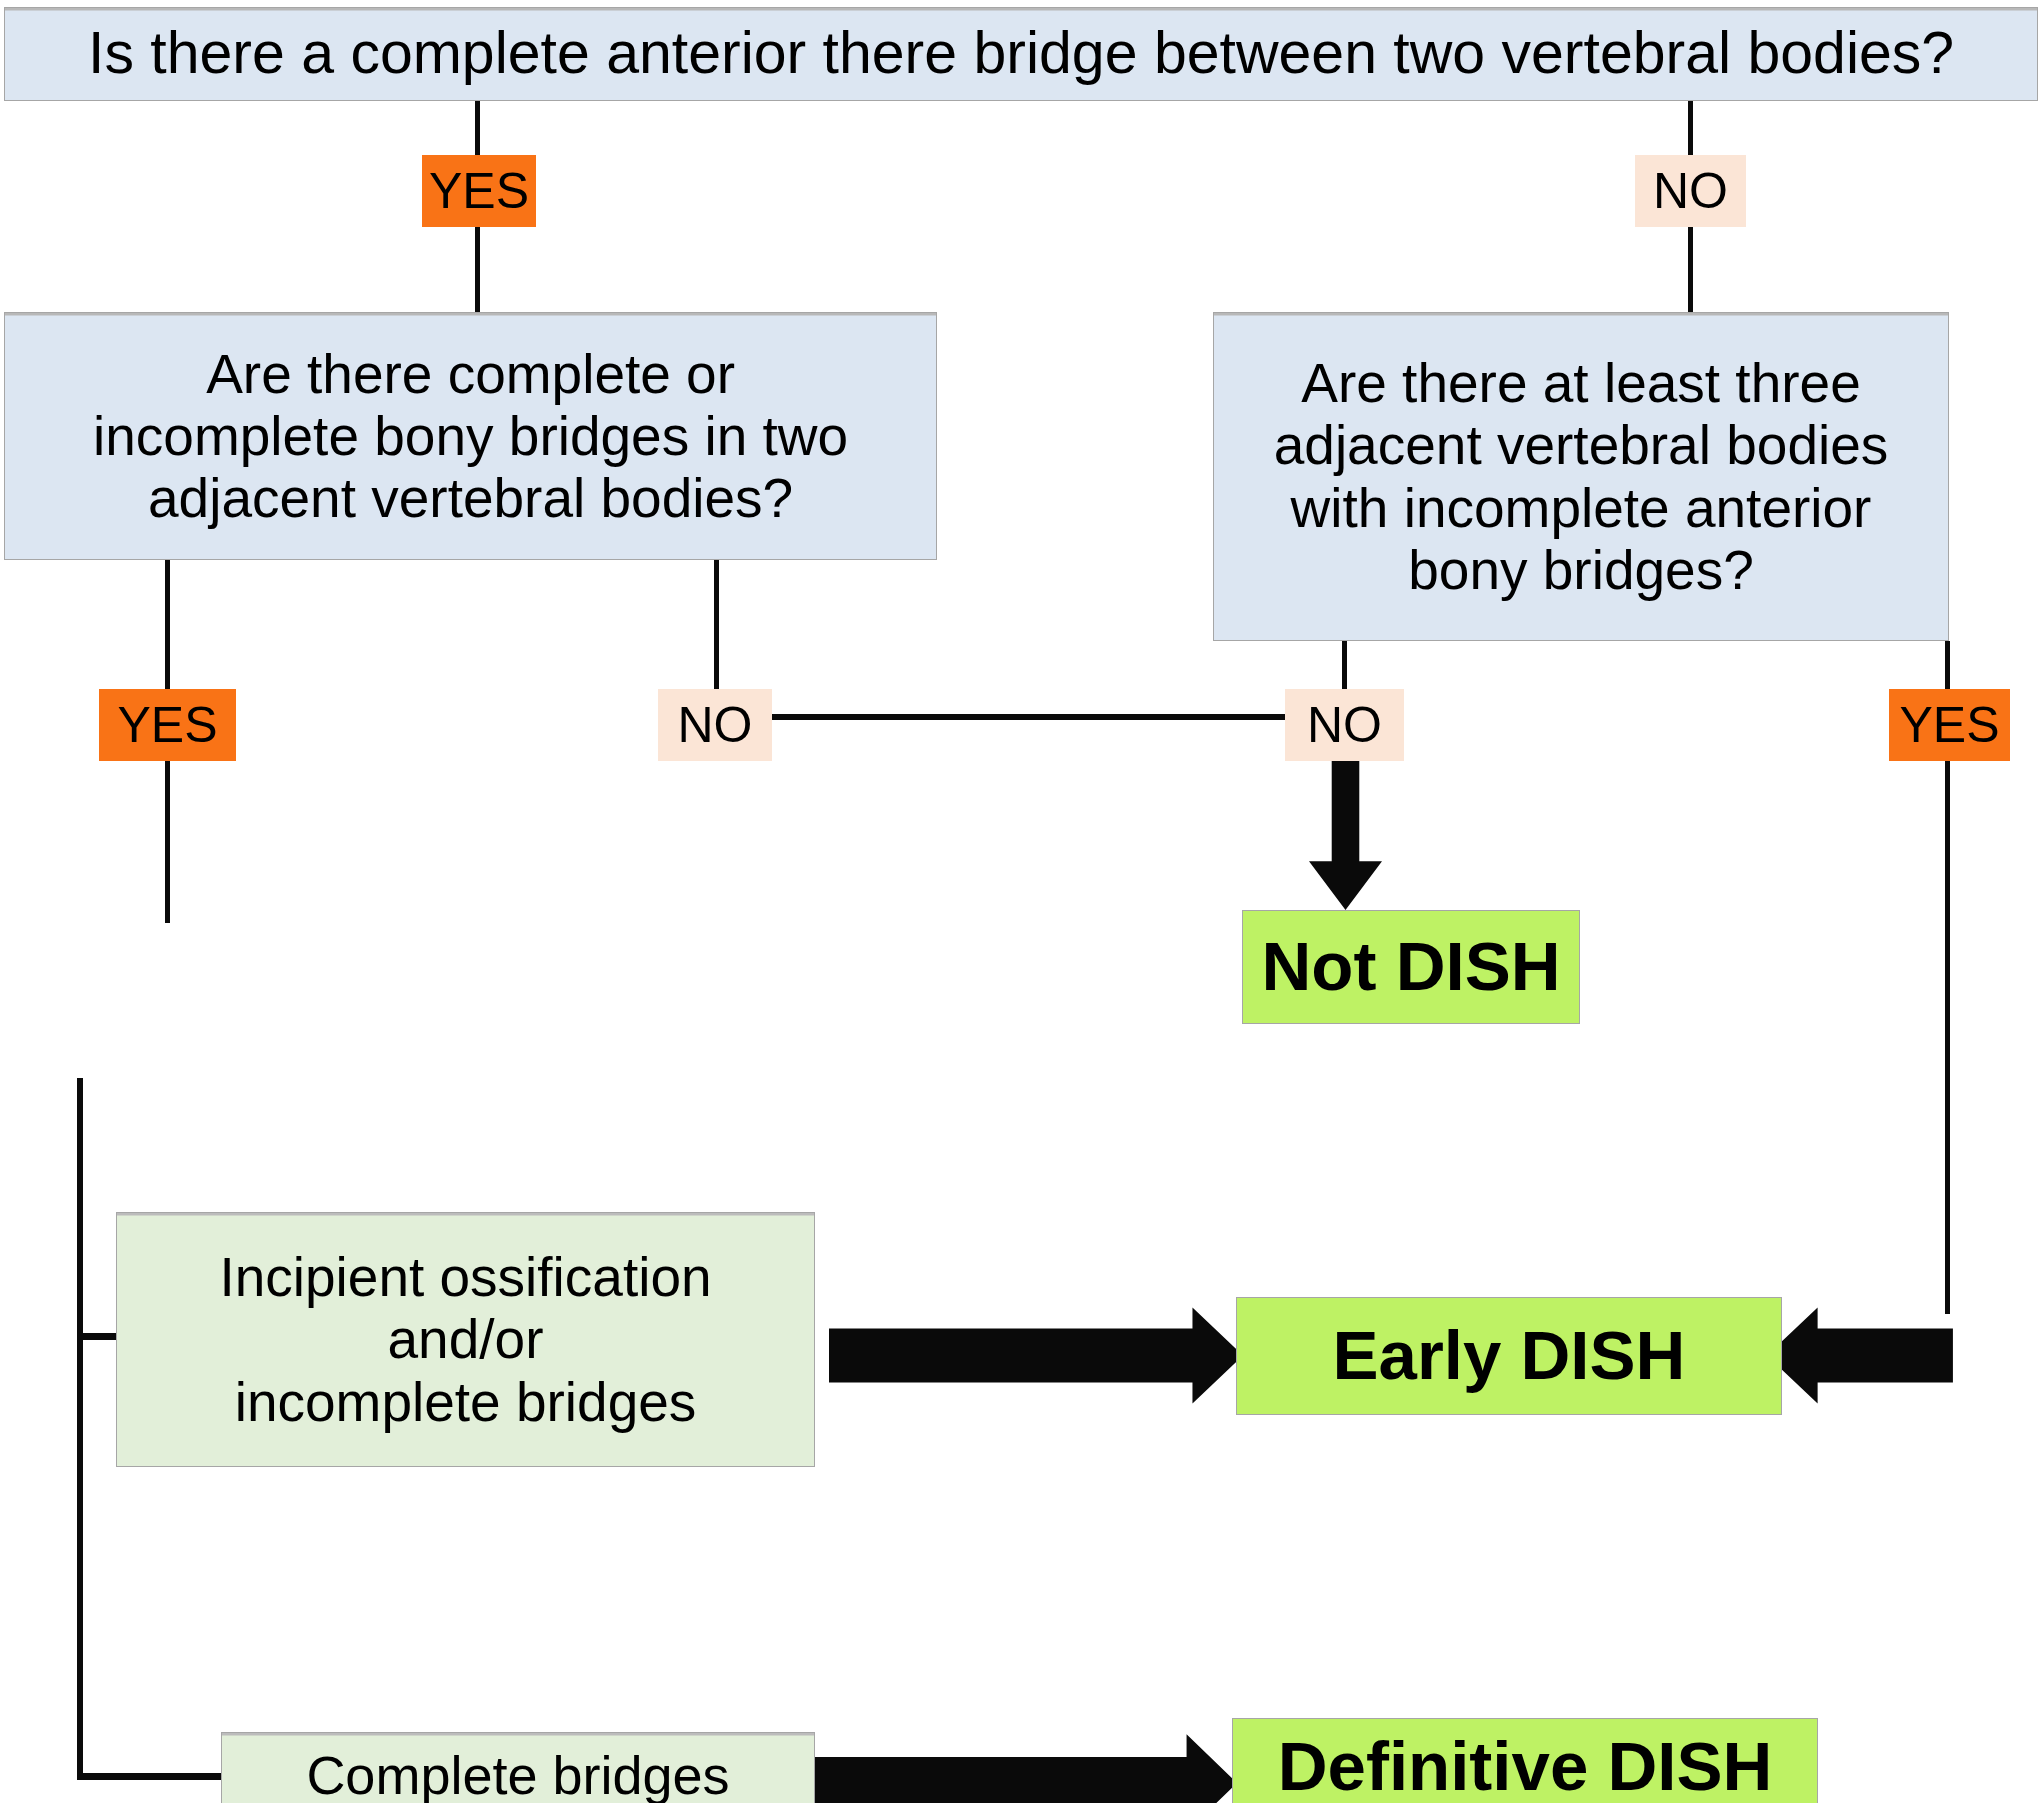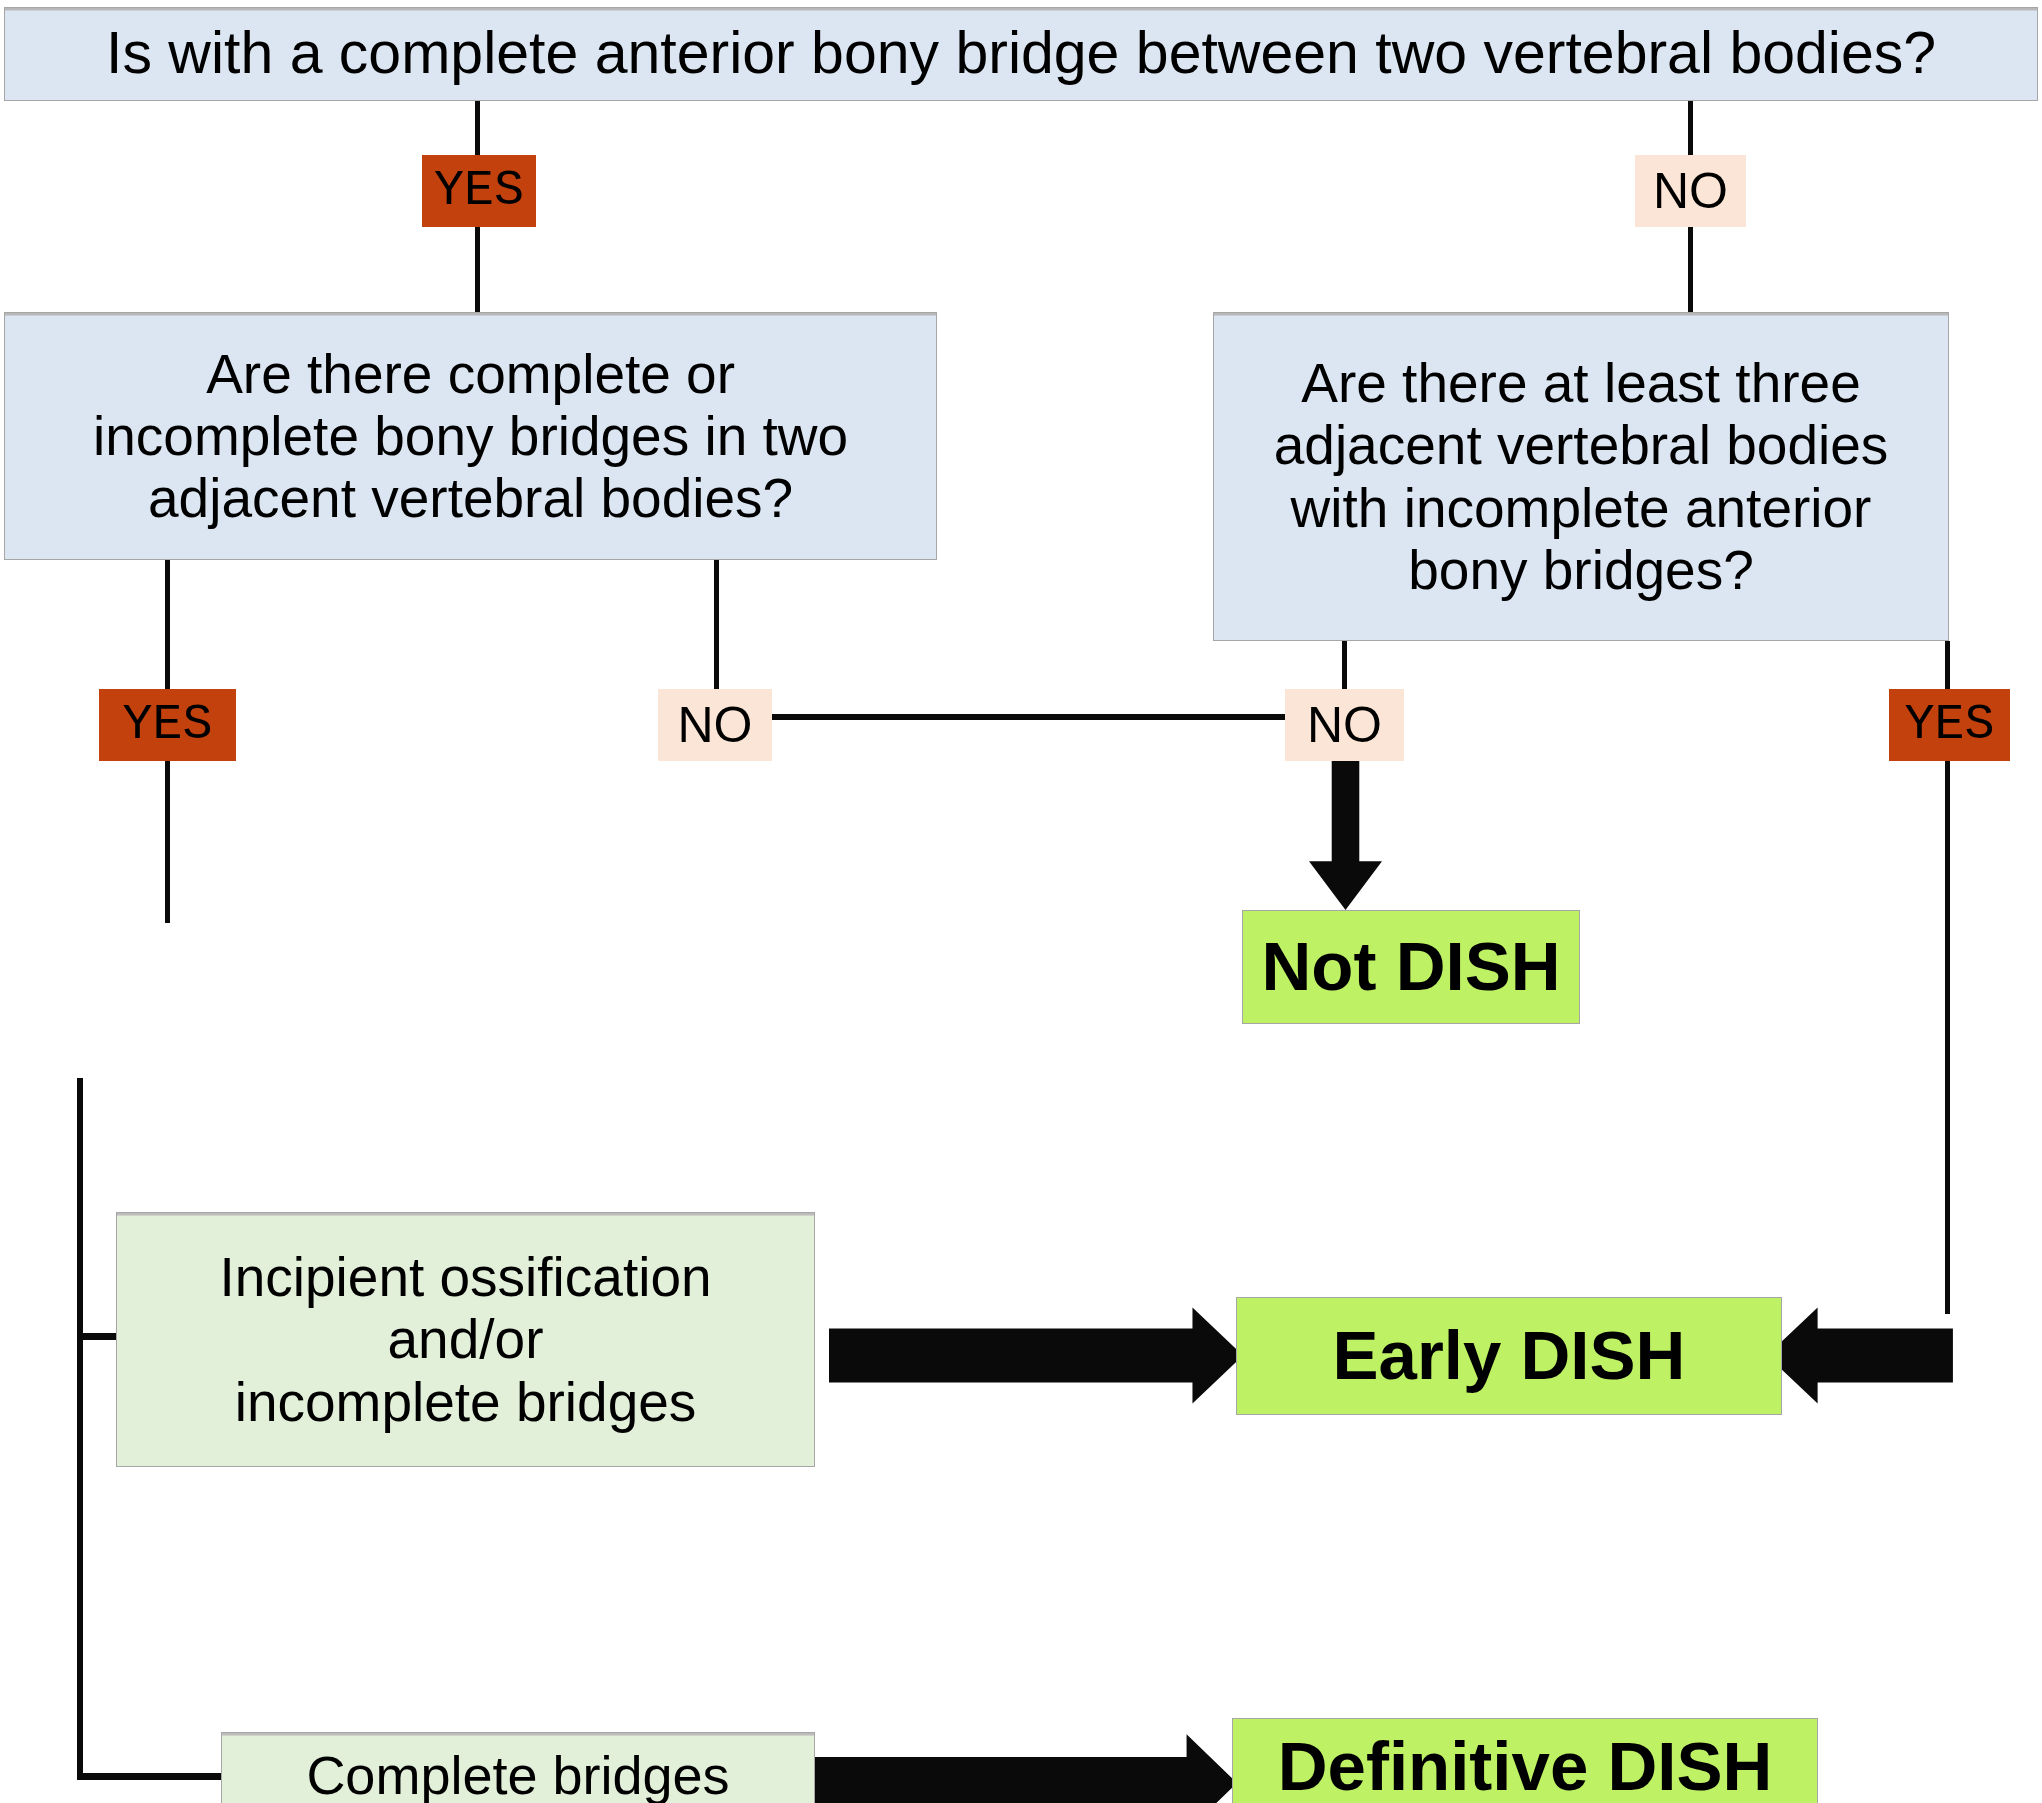--- a/index.html
+++ b/index.html
@@ -57,21 +57,21 @@
   .edge-label {
     position: absolute;
     box-sizing: border-box;
     display: flex;
     align-items: center;
     justify-content: center;
     font-size: 50px;
     line-height: 1;
     z-index: 8;
   }
-  .edge-label.yes { background: #c2410c; font-family: Liberation Mono, monospace; }
+  .edge-label.yes { background: #f97316; }
   .edge-label.no  { background: #fbe5d6; }
 
   
   .line {
     position: absolute;
     background: #0a0a0a;
     z-index: 2;
   }
   .line.v { width: 4.9px; }
   .line.h { height: 4.9px; }
@@ -81,21 +81,21 @@
     position: absolute;
     z-index: 4;
   }
   .arrow svg { display: block; }
 </style>
 </head>
 <body>
 
 <div id="canvas">
 
-  <div class="node node-question" style="left:4.1px; top:6.5px; width:2034px; height:94px; font-size:59px;">Is with a complete anterior bony bridge between two vertebral bodies?</div>
+  <div class="node node-question" style="left:4.1px; top:6.5px; width:2034px; height:94px; font-size:59px;">Is there a complete anterior there bridge between two vertebral bodies?</div>
 
   <div class="line v" style="left:475px; top:100px; width:4.9px; height:213px;"></div>
 
   <div class="line v" style="left:1688px; top:100px; width:4.9px; height:213px;"></div>
 
   <div class="edge-label yes" style="left:422px; top:155px; width:114px; height:72px;">YES</div>
 
   <div class="edge-label no" style="left:1635px; top:155px; width:111px; height:72px;">NO</div>
 
   <div class="node node-question" style="left:4.1px; top:312px; width:933px; height:248px;">Are there complete or

